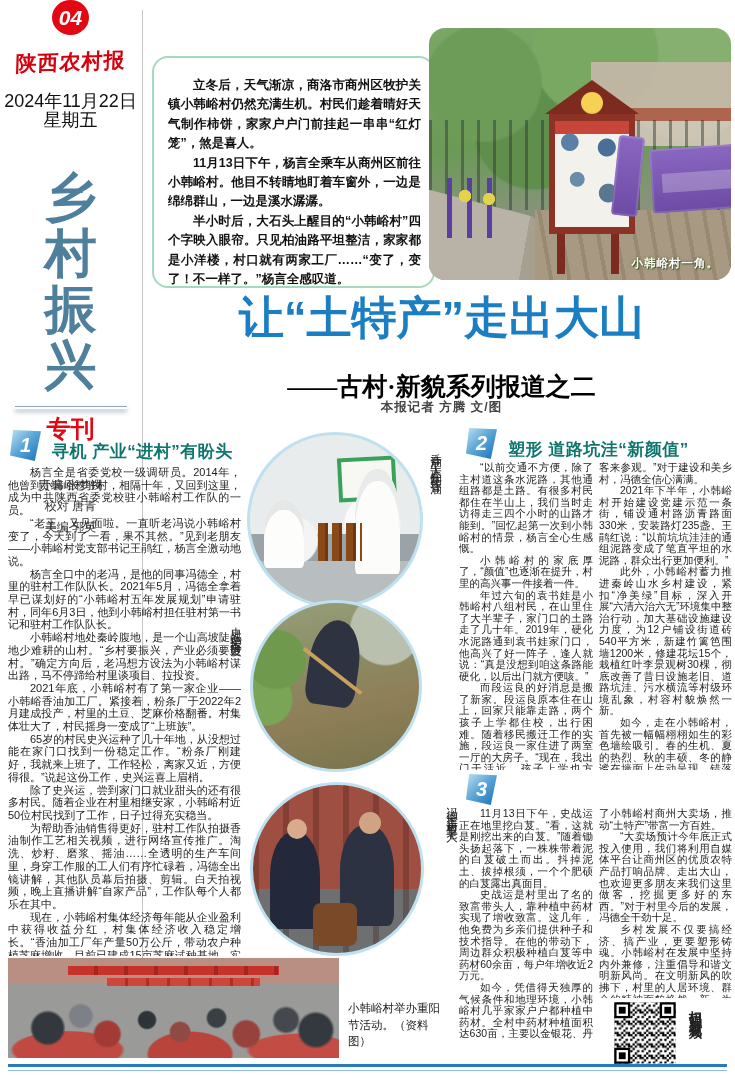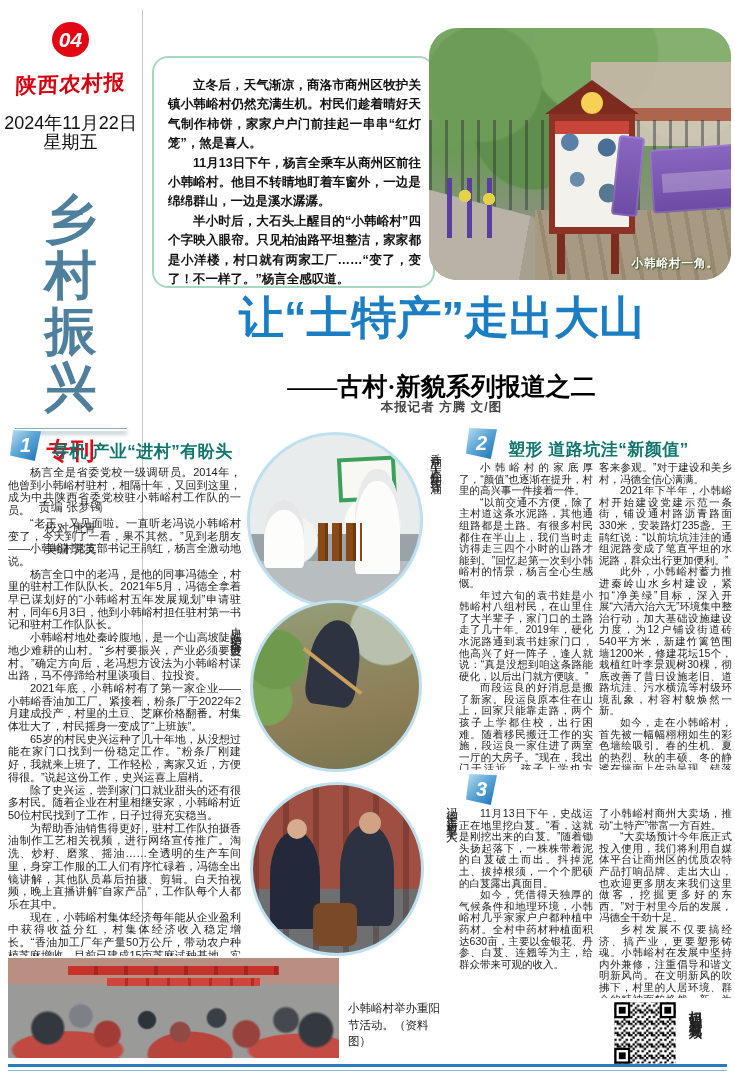--- a/index.html
+++ b/index.html
@@ -2,41 +2,41 @@
 <html><head>
 <meta charset="utf-8">
 <style>
   html,body{margin:0;padding:0;background:#fff;}
   .page{position:relative;width:735px;height:1081px;background:#fff;overflow:hidden;
         font-family:"Liberation Sans",sans-serif;color:#222;}
   [data-name]{box-sizing:border-box;}
 
   
   .sidebar{position:absolute;left:0;top:0;width:141px;height:1081px;text-align:center;}
-  .page-badge{width:37px;height:35px;margin:22px auto 0;background:#e30613;border-radius:50%;
+  .page-badge{width:37px;height:35px;margin:0 auto 0;background:#e30613;border-radius:50%;
     color:#fff;font-weight:bold;font-size:21px;line-height:35px;font-style:italic;}
   .masthead{margin-top:13px;color:#d7000f;font-family:"Liberation Serif",serif;
     font-weight:bold;font-size:21px;transform:rotate(-2deg) skewX(-4deg);letter-spacing:1px;}
   .dateline{margin-top:16px;font-size:18px;line-height:19px;color:#111;}
   .edition{margin-top:40px;color:#4e7f9c;font-family:"Liberation Serif",serif;font-weight:bold;
     font-size:52px;line-height:56px;}
   .edition div{letter-spacing:14px;padding-left:14px;}
   .edition-rule{width:112px;margin:12px auto 4px;border-top:1px solid #8fa9ba;
     box-shadow:0 3px 4px rgba(90,120,140,.5);height:3px;}
   .edition-sub{color:#e30613;font-weight:bold;font-size:24px;margin-top:2px;}
   .staff{margin-top:30px;font-size:12px;line-height:21px;color:#333;text-align:center;
     display:inline-block;}
   .v-divider{position:absolute;left:142px;top:10px;width:1px;height:1030px;background:#c4c4c4;}
 
   
   .intro-box{position:absolute;left:152px;top:56px;width:283px;height:232px;
     border:2px solid #a6d8bf;border-radius:16px;padding:18px 12px 10px 14px;
     font-size:12.5px;line-height:19.4px;font-weight:600;color:#111;text-align:justify;}
   .intro-box p{margin:0;text-indent:2em;}
-  .top-photo{position:absolute;left:429px;top:28px;width:302px;height:252px;border-radius:28px;
+  .top-photo{position:absolute;left:429px;top:28px;width:302px;height:252px;border-radius:16px;
     overflow:hidden;background:
       radial-gradient(circle at 18% 22%,#6d9c58 0 18%,transparent 19%),
       radial-gradient(circle at 55% 10%,#79a863 0 22%,transparent 23%),
       radial-gradient(circle at 85% 18%,#86b070 0 20%,transparent 21%),
       radial-gradient(circle at 35% 40%,#5f8e4d 0 24%,transparent 25%),
       linear-gradient(175deg,#7aa765 0%,#6b9a57 45%,#87937b 70%,#9b9488 100%);}
   .tp-building{position:absolute;right:0;top:34px;width:140px;height:84px;
     background:linear-gradient(#cbb9ad 0 55%,#b45848 55% 70%,#d8cabf 70% 100%);opacity:.85;}
   .tp-fence{position:absolute;left:0;top:92px;width:100%;height:90px;
     background:repeating-linear-gradient(90deg,rgba(40,50,45,.45) 0 3px,transparent 3px 16px);}
@@ -259,39 +259,40 @@
     <div class="face2" data-name="elder-face"></div>
     <div class="chair" data-name="wooden-chair"></div>
   </div>
   <div class="vcap" style="left:444px;top:798px;height:160px;" data-name="elders-photo-caption">冯德全走访村里老人。</div>
 
   <div class="sec-head" style="left:466px;top:426px;width:266px;" data-name="section2-heading">
     <div class="sec-badge" data-name="section2-number-badge">2</div>
     <div class="sec-title" data-name="section2-title">塑形 道路坑洼“新颜值”</div>
   </div>
   <div class="col col-b" style="left:459px;top:462px;width:134px;height:308px;" data-name="section2-left-column">
+    <p data-name="paragraph">“以前交通不方便，除了主村道这条水泥路，其他通组路都是土路。有很多村民都住在半山上，我们当时走访得走三四个小时的山路才能到。”回忆起第一次到小韩峪村的情景，杨言全心生感慨。</p>
     <p data-name="paragraph">小韩峪村的家底厚了，“颜值”也逐渐在提升，村里的高兴事一件接着一件。</p>
-    <p data-name="paragraph">“以前交通不方便，除了主村道这条水泥路，其他通组路都是土路。有很多村民都住在半山上，我们当时走访得走三四个小时的山路才能到。”回忆起第一次到小韩峪村的情景，杨言全心生感慨。</p>
     <p data-name="paragraph">年过六旬的袁书娃是小韩峪村八组村民，在山里住了大半辈子，家门口的土路走了几十年。2019年，硬化水泥路通到袁书娃家门口，他高兴了好一阵子，逢人就说：“真是没想到咱这条路能硬化，以后出门就方便咳。”</p>
     <p data-name="paragraph">而段运良的好消息是搬了新家。段运良原本住在山上，回家只能靠走路，两个孩子上学都住校，出行困难。随着移民搬迁工作的实施，段运良一家住进了两室一厅的大房子。“现在，我出门干活近，孩子上学也方便，每天都能回家，省心多了。”段运良说。</p>
 
   </div>
   <div class="col col-b" style="left:599px;top:462px;width:133px;height:308px;" data-name="section2-right-column">
     <p style="text-indent:0;" data-name="paragraph">客来参观。”对于建设和美乡村，冯德全信心满满。</p>
     <p data-name="paragraph">2021年下半年，小韩峪村开始建设党建示范一条街，铺设通村路沥青路面330米，安装路灯235盏。王鹃红说：“以前坑坑洼洼的通组泥路变成了笔直平坦的水泥路，群众出行更加便利。”</p>
     <p data-name="paragraph">此外，小韩峪村蓄力推进秦岭山水乡村建设，紧扣“净美绿”目标，深入开展“六清六治六无”环境集中整治行动，加大基础设施建设力度，为12户铺设街道砖540平方米，新建竹篱笆围墙1200米，修建花坛15个，栽植红叶李景观树30棵，彻底改善了昔日设施老旧、道路坑洼、污水横流等村级环境乱象，村容村貌焕然一新。</p>
     <p data-name="paragraph">如今，走在小韩峪村，首先被一幅幅栩栩如生的彩色墙绘吸引。春的生机、夏的热烈、秋的丰硕、冬的静谧在墙面上生动呈现。错落有致的民居坐落在田园山水间，种菜养花的小庭院充满生机。路灯上挂着道德模范展示牌，绘成一道独特的风景。</p>
 
   </div>
 
   <div class="sec-head" style="left:466px;top:774px;width:266px;" data-name="section3-heading">
     <div class="sec-badge" data-name="section3-number-badge">3</div>
   </div>
   <div class="col col-b" style="left:459px;top:808px;width:134px;height:232px;" data-name="section3-left-column">
     <p data-name="paragraph">11月13日下午，史战运正在地里挖白芨。“看，这就是刚挖出来的白芨。”随着锄头扬起落下，一株株带着泥的白芨破土而出。抖掉泥土、拔掉根须，一个个肥硕的白芨露出真面目。</p>
+    <p data-name="paragraph">史战运是村里出了名的致富带头人，靠种植中药材实现了增收致富。这几年，他免费为乡亲们提供种子和技术指导。在他的带动下，周边群众积极种植白芨等中药材60余亩，每户年增收近2万元。</p>
     <p data-name="paragraph">如今，凭借得天独厚的气候条件和地理环境，小韩峪村几乎家家户户都种植中药材。全村中药材种植面积达630亩，主要以金银花、丹参、白芨、连翘等为主，给群众带来可观的收入。</p>
 
   </div>
   <div class="col col-b" style="left:599px;top:808px;width:133px;height:190px;" data-name="section3-right-column">
     <p style="text-indent:0;" data-name="paragraph">了小韩峪村商州大卖场，推动“土特产”带富一方百姓。</p>
     <p data-name="paragraph">“大卖场预计今年底正式投入使用，我们将利用自媒体平台让商州区的优质农特产品打响品牌、走出大山，也欢迎更多朋友来我们这里做客，挖掘更多好的东西。”对于村里今后的发展，冯德全干劲十足。</p>
     <p data-name="paragraph">乡村发展不仅要搞经济、搞产业，更要塑形铸魂。小韩峪村在发展中坚持内外兼修，注重倡导和谐文明新风尚。在文明新风的吹拂下，村里的人居环境、群众的精神面貌焕然一新，为乡村振兴注入了新动力。</p>
 
   </div>
 

